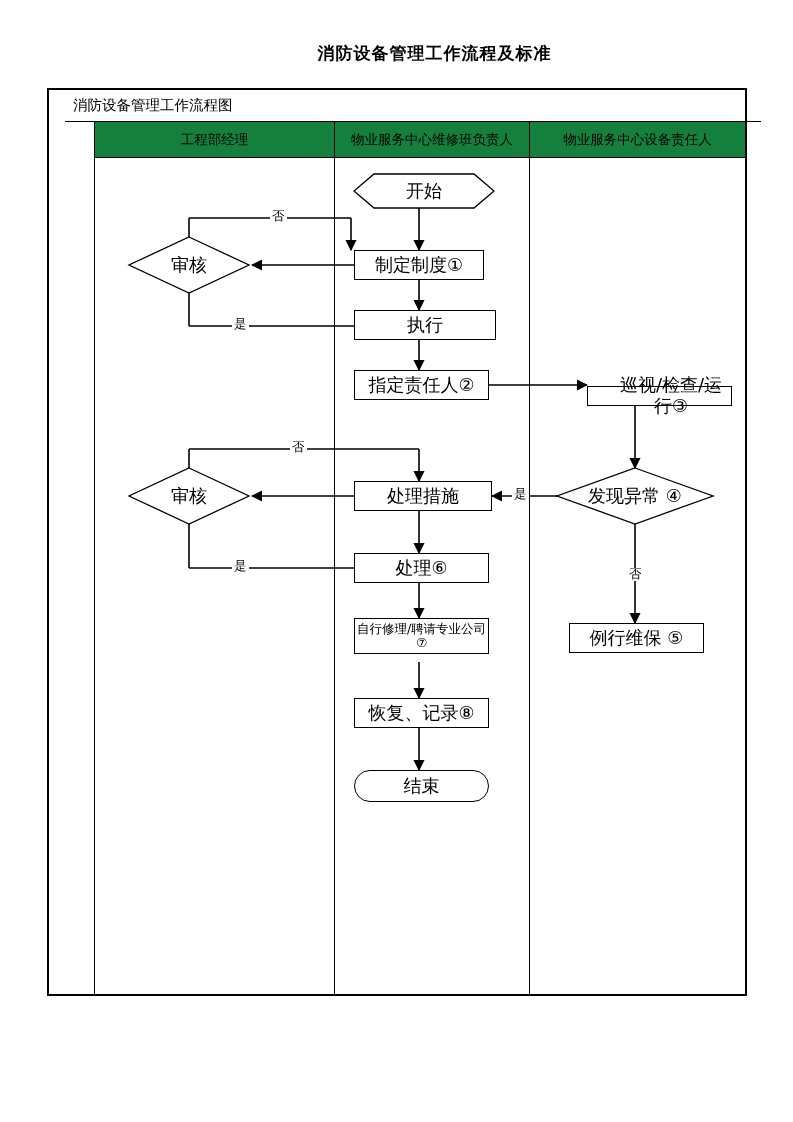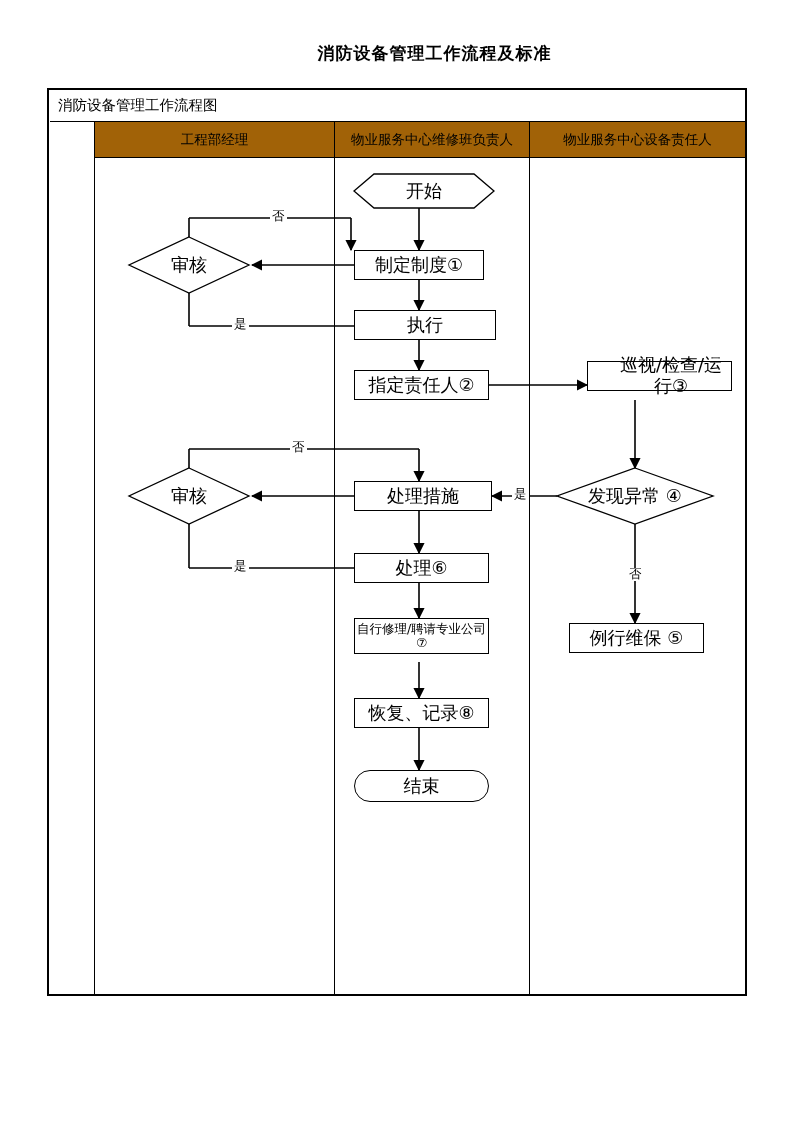--- a/index.html
+++ b/index.html
@@ -28,21 +28,21 @@
   #flow-table {
     position: absolute;
     left: 47px; top: 88px;
     width: 700px;
     height: 908px;
     border: 2px solid #000;
   }
 
   #table-caption {
     position: absolute;
-    left: 1px; top: 0;
+    left: 16px; top: 0;
     width: 100%;
     height: 32px;
     border-bottom: 1px solid #000;
     display: flex;
     align-items: center;
     padding-left: 8px;
     font-size: 14.5px;
   }
 
   .col-div {
@@ -53,21 +53,21 @@
     height: 874px;
   }
   #col-div-1 { left: 45px; }
   #col-div-2 { left: 285px; }
   #col-div-3 { left: 480px; }
 
   .hdr-cell {
     position: absolute;
     top: 32px;
     height: 36px;
-    background: #a16207;
+    background: #15803d;
     border-bottom: 1.5px solid #000;
     display: flex;
     align-items: center;
     justify-content: center;
     font-size: 13.5px;
   }
   #hdr-1 { left: 46px; width: 239px; }
   #hdr-2 { left: 286px; width: 194px; }
   #hdr-3 { left: 481px; width: 215px; }
 
@@ -204,21 +204,21 @@
     </div>
 
     <div class="node rect" style="left:305px; top:220px; width:142px; height:30px;">
       <span>执行</span>
     </div>
 
     <div class="node rect" style="left:305px; top:280px; width:135px; height:30px;">
       <span>指定责任人②</span>
     </div>
 
-    <div class="node rect" style="left:538px; top:271px; width:145px; height:30px;padding-left:23px;">
+    <div class="node rect" style="left:538px; top:296px; width:145px; height:20px;padding-left:23px;">
       <span>巡视/检查/运行③</span>
     </div>
 
     <div class="node bare" style="left:526px; top:392px; width:120px; height:28px;">
       <span>发现异常 ④</span>
     </div>
 
     <div class="node rect" style="left:305px; top:391px; width:138px; height:30px;">
       <span>处理措施</span>
     </div>

